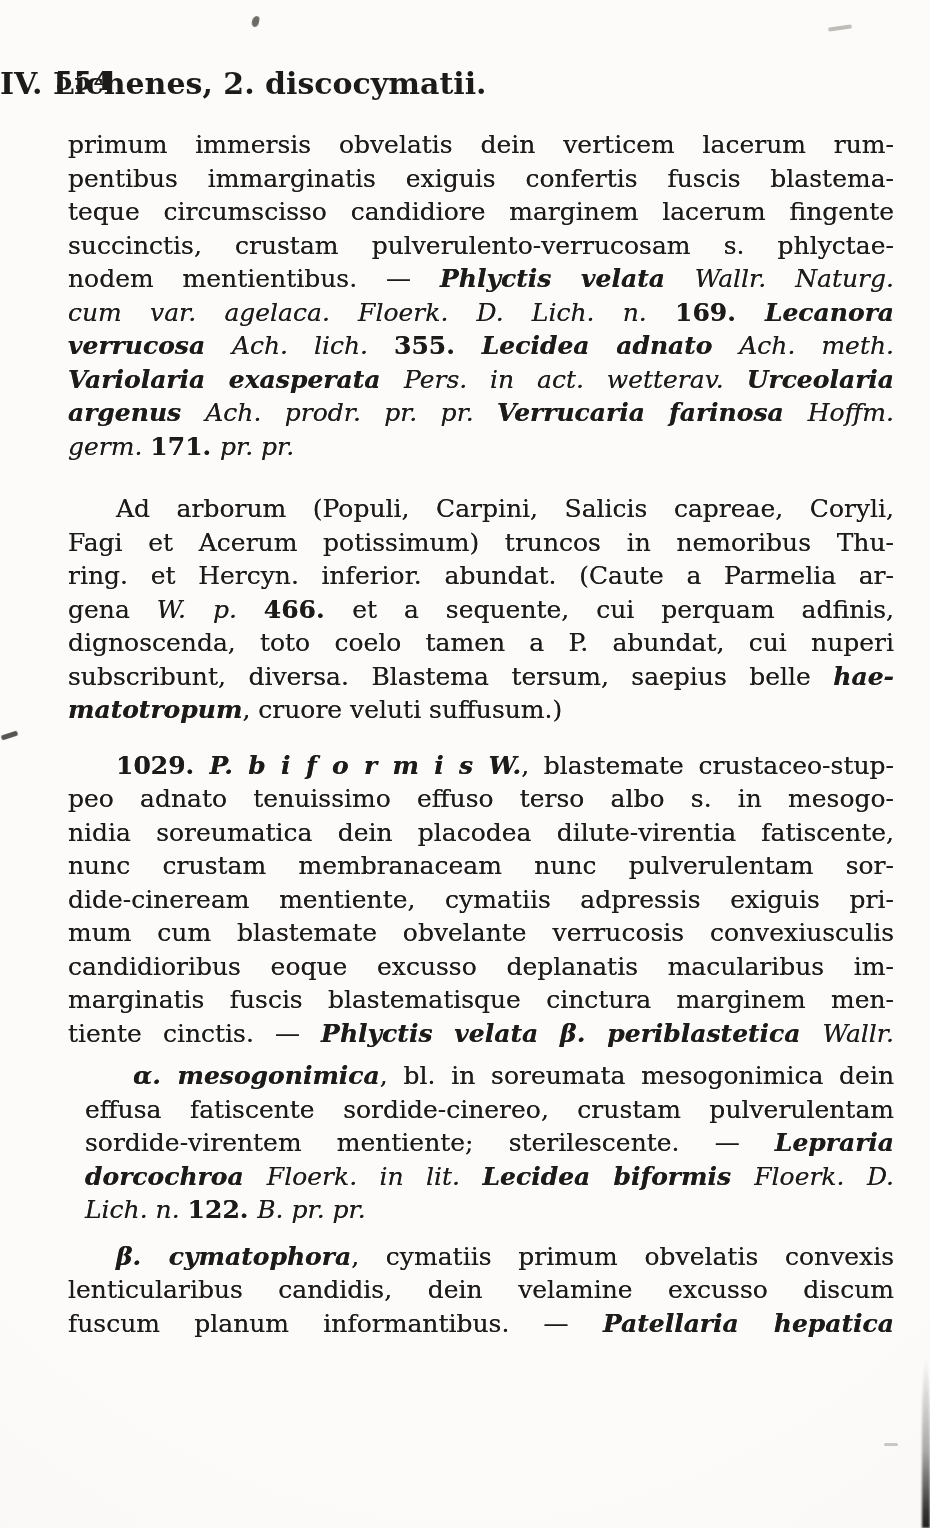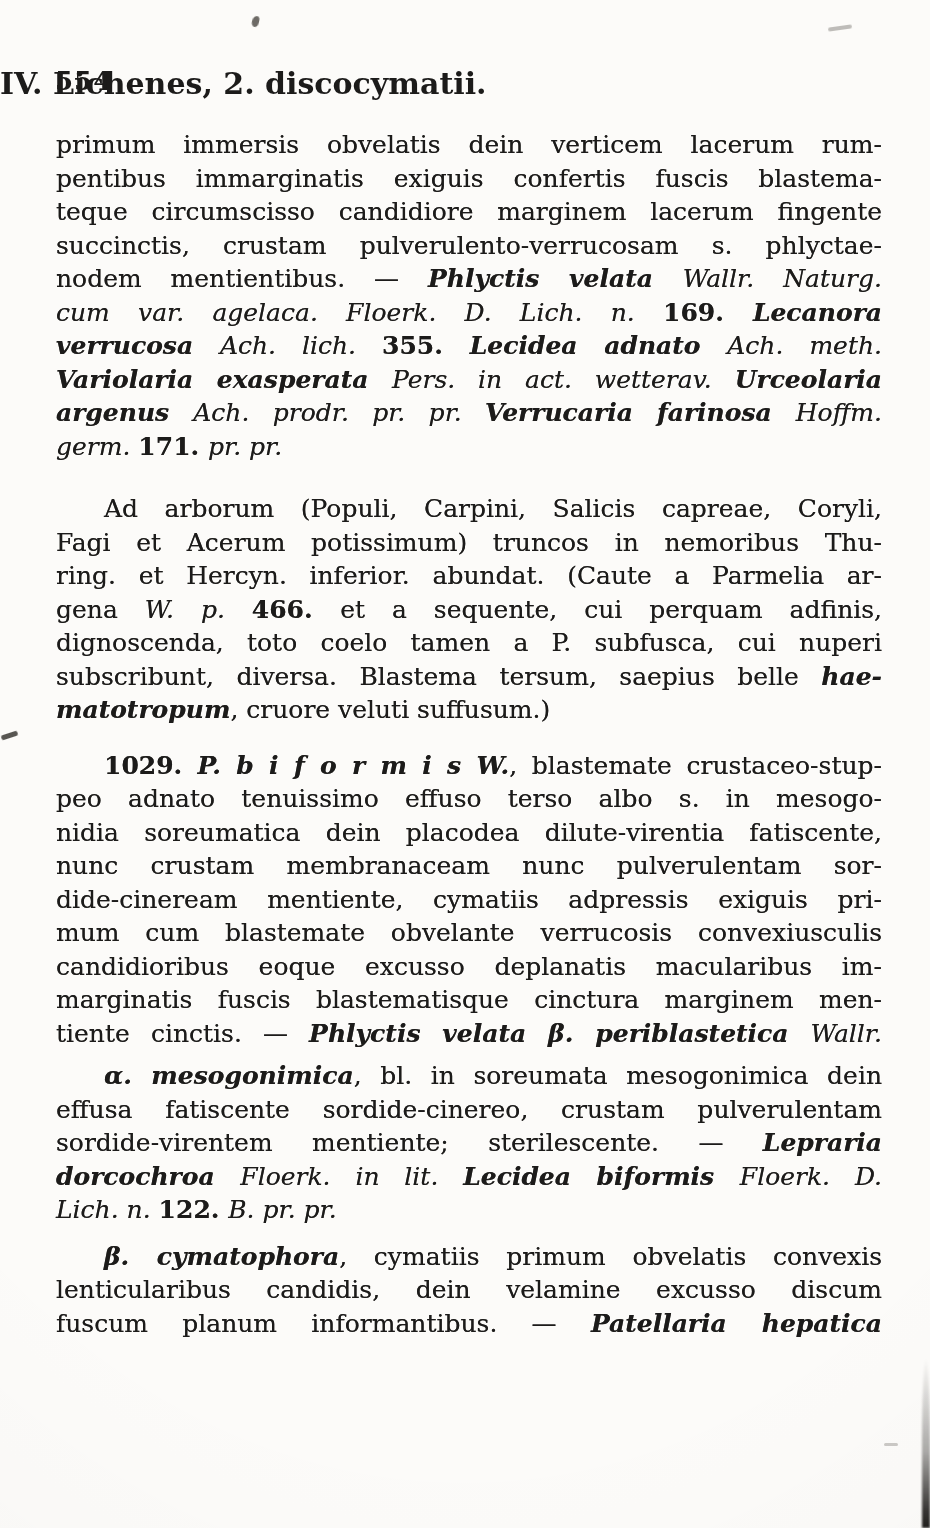--- a/index.html
+++ b/index.html
@@ -29,27 +29,27 @@
     position:absolute;left:55px;top:0;
     font-size:26px;font-weight:700;
     letter-spacing:1px;
   }
   .page-title{
     position:absolute;left:0;right:0;top:0;
     font-size:30px;font-weight:700;
   }
   .body-text{
     position:absolute;
-    left:56px;top:128px;width:826px;
+    left:68px;top:128px;width:826px;
   }
   .para{margin:0;}
   .para.indent .line:first-child{text-indent:48px;}
   .para-2{margin-top:29px;}
   .para-3{margin-top:22px;}
-  .para-4{margin-top:9px;}
+  .para-4{margin-top:9px;margin-left:17px;}
   .para-5{margin-top:13px;}
   .line{
     font-size:25px;
     line-height:33.5px;
     text-align:justify;
     text-align-last:justify;
     text-justify:inter-word;
     white-space:normal;
     text-shadow:0 0 0.6px rgba(25,24,22,0.75);
   }
@@ -110,21 +110,21 @@
         <div class="line"><span class="s-bi">verrucosa </span><span class="s-i">Ach. lich. </span><span class="s-b">355. </span><span class="s-bi">Lecidea adnato </span><span class="s-i">Ach. meth.</span></div>
         <div class="line"><span class="s-bi">Variolaria exasperata </span><span class="s-i">Pers. in act. wetterav. </span><span class="s-bi">Urceolaria</span></div>
         <div class="line"><span class="s-bi">argenus </span><span class="s-i">Ach. prodr. pr. pr. </span><span class="s-bi">Verrucaria farinosa </span><span class="s-i">Hoffm.</span></div>
         <div class="line last"><span class="s-i">germ. </span><span class="s-b">171. </span><span class="s-i">pr. pr.</span></div>
       </div>
       <div class="para para-2 indent">
         <div class="line"><span class="s-n">Ad arborum (Populi, Carpini, Salicis capreae, Coryli,</span></div>
         <div class="line"><span class="s-n">Fagi et Acerum potissimum) truncos in nemoribus Thu-</span></div>
         <div class="line"><span class="s-n">ring. et Hercyn. inferior. abundat. (Caute a Parmelia ar-</span></div>
         <div class="line"><span class="s-n">gena </span><span class="s-i">W. p. </span><span class="s-b">466. </span><span class="s-n">et a sequente, cui perquam adfinis,</span></div>
-        <div class="line"><span class="s-n">dignoscenda, toto coelo tamen a P. subfusca, cui nuperi</span></div>
+        <div class="line"><span class="s-n">dignoscenda, toto coelo tamen a P. abundat, cui nuperi</span></div>
         <div class="line"><span class="s-n">subscribunt, diversa. Blastema tersum, saepius belle </span><span class="s-bi">hae-</span></div>
         <div class="line last"><span class="s-bi">matotropum</span><span class="s-n">, cruore veluti suffusum.)</span></div>
       </div>
       <div class="para para-3 indent">
         <div class="line"><span class="s-b">1029. </span><span class="s-bi">P. b i f o r m i s W.</span><span class="s-n">, blastemate crustaceo-stup-</span></div>
         <div class="line"><span class="s-n">peo adnato tenuissimo effuso terso albo s. in mesogo-</span></div>
         <div class="line"><span class="s-n">nidia soreumatica dein placodea dilute-virentia fatiscente,</span></div>
         <div class="line"><span class="s-n">nunc crustam membranaceam nunc pulverulentam sor-</span></div>
         <div class="line"><span class="s-n">dide-cineream mentiente, cymatiis adpressis exiguis pri-</span></div>
         <div class="line"><span class="s-n">mum cum blastemate obvelante verrucosis convexiusculis</span></div>

